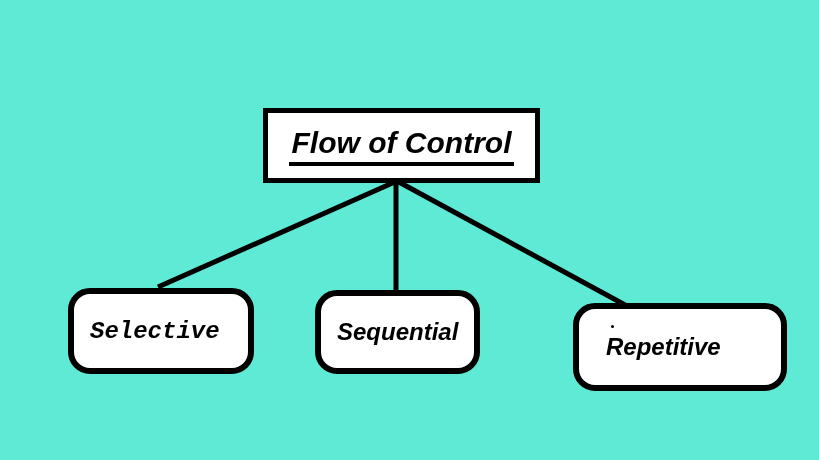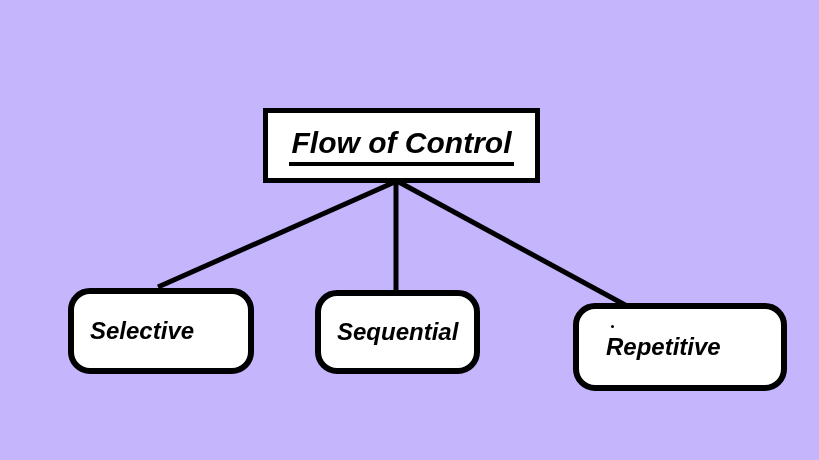--- a/index.html
+++ b/index.html
@@ -4,21 +4,21 @@
 <style>
   html, body {
     margin: 0;
     padding: 0;
     background: #ffffff;
   }
   .canvas {
     position: relative;
     width: 819px;
     height: 460px;
-    background: #c4b5fd;
+    background: #5eead4;
     overflow: hidden;
     font-family: "Liberation Sans", sans-serif;
   }
   .connectors {
     position: absolute;
     left: 0;
     top: 0;
     width: 819px;
     height: 460px;
   }
@@ -50,20 +50,21 @@
     border: 6px solid #000000;
     border-radius: 22px;
     font-size: 24px;
   }
   .node-selective {
     left: 68px;
     top: 288px;
     width: 186px;
     height: 86px;
     padding-left: 16px;
+    font-family: Liberation Mono, monospace;
   }
   .node-sequential {
     left: 315px;
     top: 290px;
     width: 165px;
     height: 84px;
     padding-left: 16px;
     font-style: italic;
   }
   .node-repetitive {

